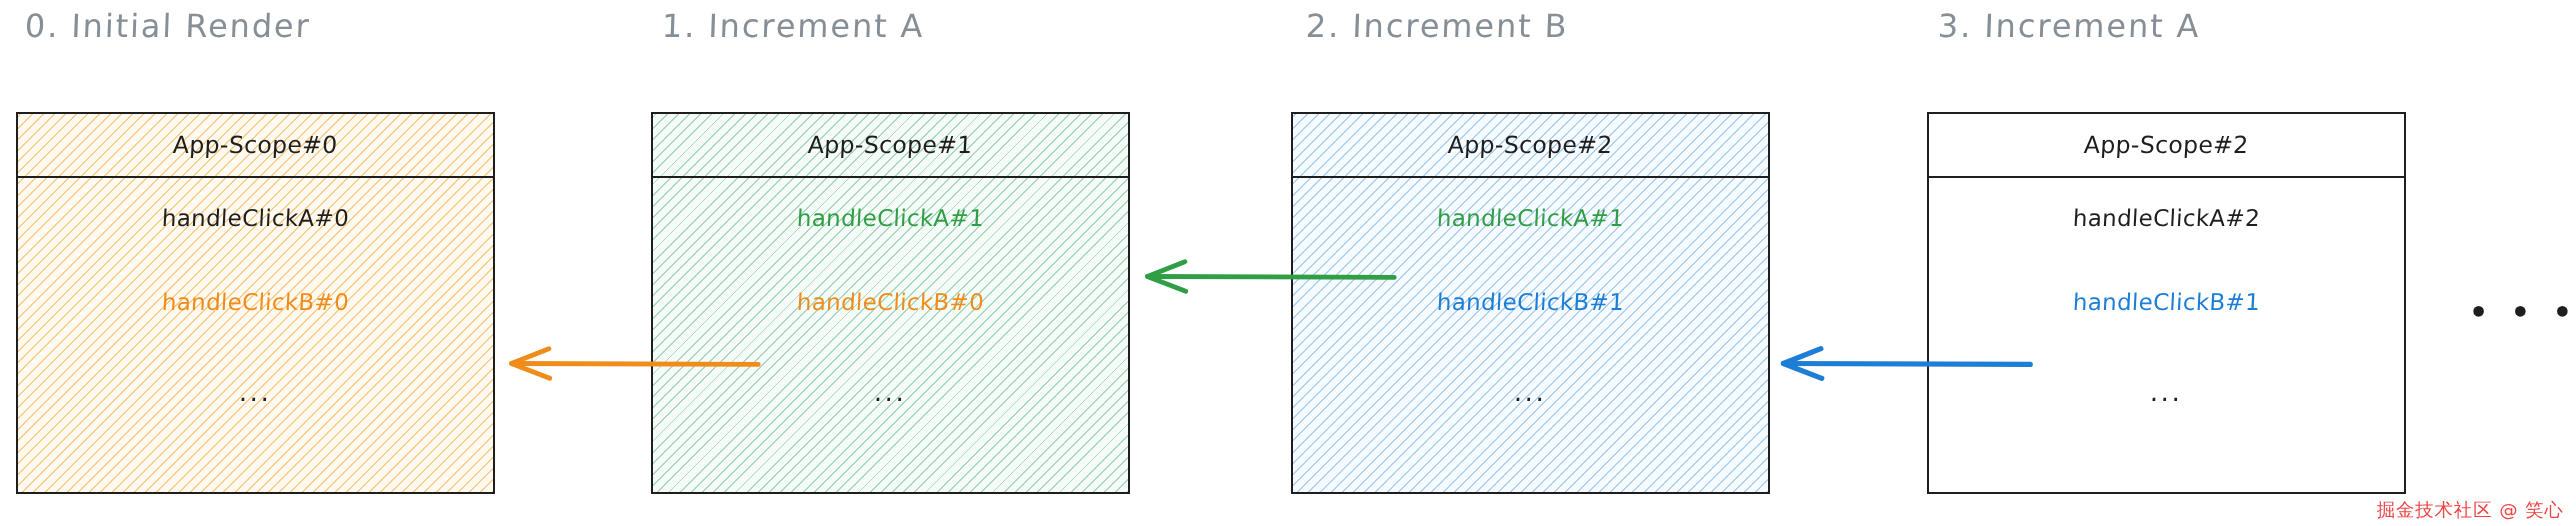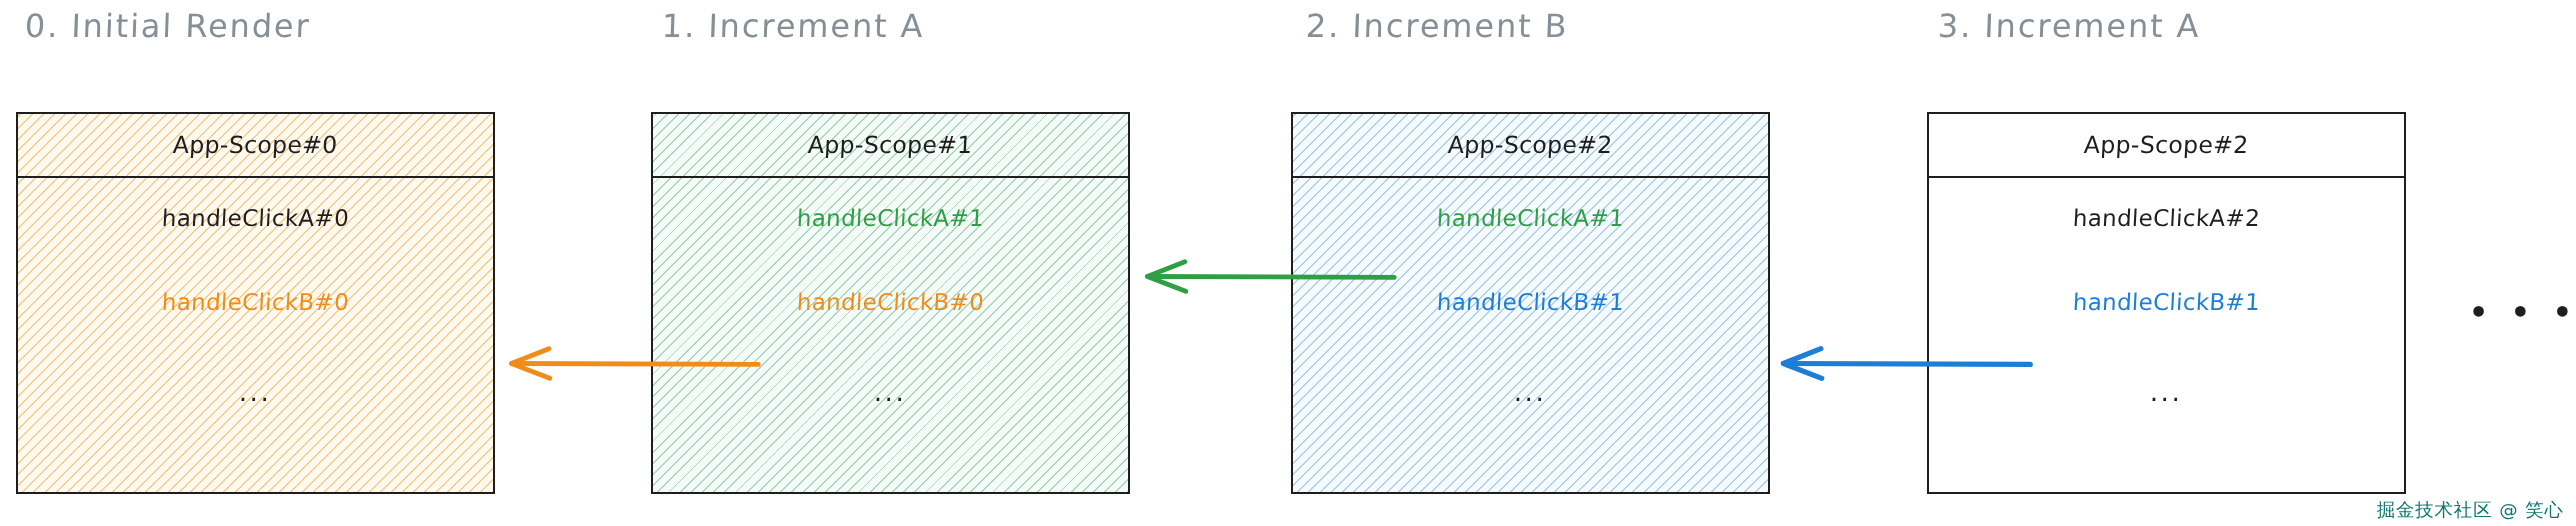--- a/index.html
+++ b/index.html
@@ -141,21 +141,21 @@
     font-weight: 700;
     letter-spacing: 6.1px;
     white-space: nowrap;
   }
 
   
   .watermark {
     position: absolute;
     right: 12.2px;
     bottom: 5.2px;
-    color: #0f766e;
+    color: #ef4444;
     font-family: "DejaVu Sans", sans-serif;
     font-size: 18.4px;
     letter-spacing: 0.9px;
     white-space: nowrap;
   }
 </style>
 </head>
 <body>
 
 <div class="stage">

